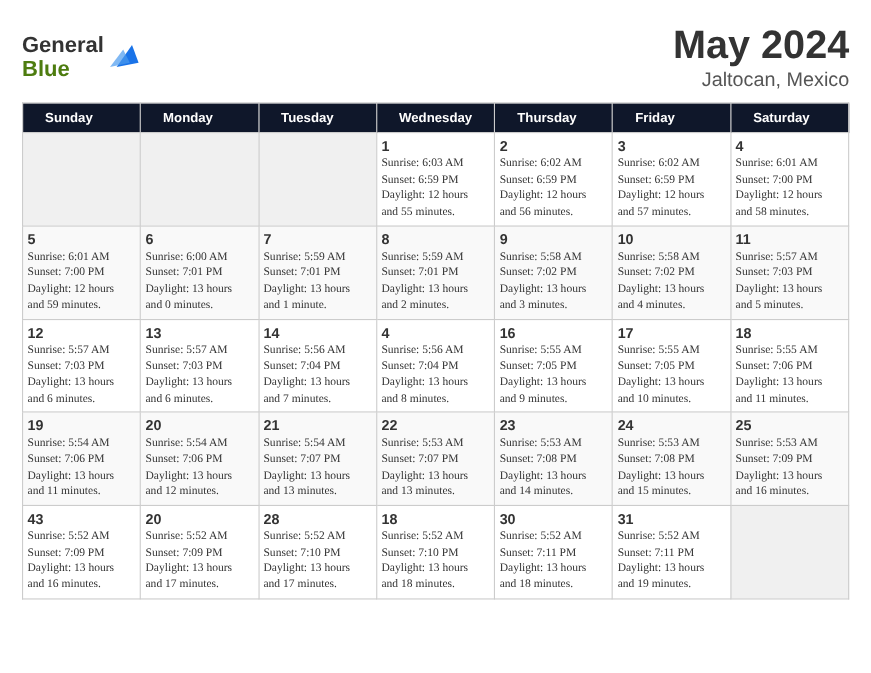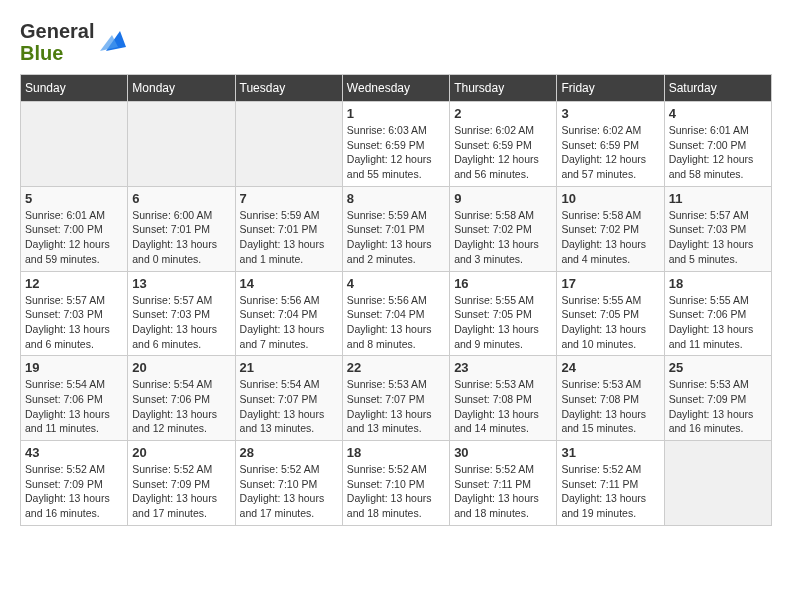--- a/index.html
+++ b/index.html
@@ -51,26 +51,26 @@
     .location-title {
       font-size: 18px;
       color: #555;
     }
     .calendar {
       width: 100%;
       border-collapse: collapse;
       font-size: 11px;
     }
     .calendar thead tr th {
-      background-color: #404040;
+      background-color: #0f172a;
       color: white;
-      padding: 6px 4px;
+      padding: 6px 20px;
       text-align: left;
       font-size: 12px;
-      font-weight: normal;
+      font-weight: bold;
       border: 1px solid #ccc;
     }
     .calendar tbody tr td {
       vertical-align: top;
       border: 1px solid #ccc;
       padding: 4px;
       width: 14.28%;
       min-height: 80px;
       background: #fff;
     }
@@ -80,39 +80,44 @@
     .day-number {
       font-size: 13px;
       font-weight: bold;
       color: #333;
       margin-bottom: 2px;
     }
     .day-info {
       color: #333;
       font-size: 10.5px;
       line-height: 1.4;
+      font-family: Liberation Serif, serif;
     }
     .empty-cell {
       background: #f0f0f0 !important;
     }
   </style>
 </head>
 <body>
 
 <div class="header">
   <div class="logo">
     <div class="logo-text">
       <span class="logo-general">General</span>
       <span class="logo-blue">Blue</span>
     </div>
     <svg class="logo-icon" viewBox="0 0 30 30">
       <polygon points="8,24 22,4 28,20" fill="#1a73e8"></polygon>
       <polygon points="2,24 14,8 20,20" fill="#4a9aee" opacity="0.7"></polygon>
     </svg>
   </div>
+  <div class="title-block">
+    <div class="month-title">May 2024</div>
+    <div class="location-title">Jaltocan, Mexico</div>
+  </div>
 </div>
 
 <table class="calendar">
   <thead>
     <tr>
     <th>Sunday</th>
         <th>Monday</th>
         <th>Tuesday</th>
         <th>Wednesday</th>
         <th>Thursday</th>

